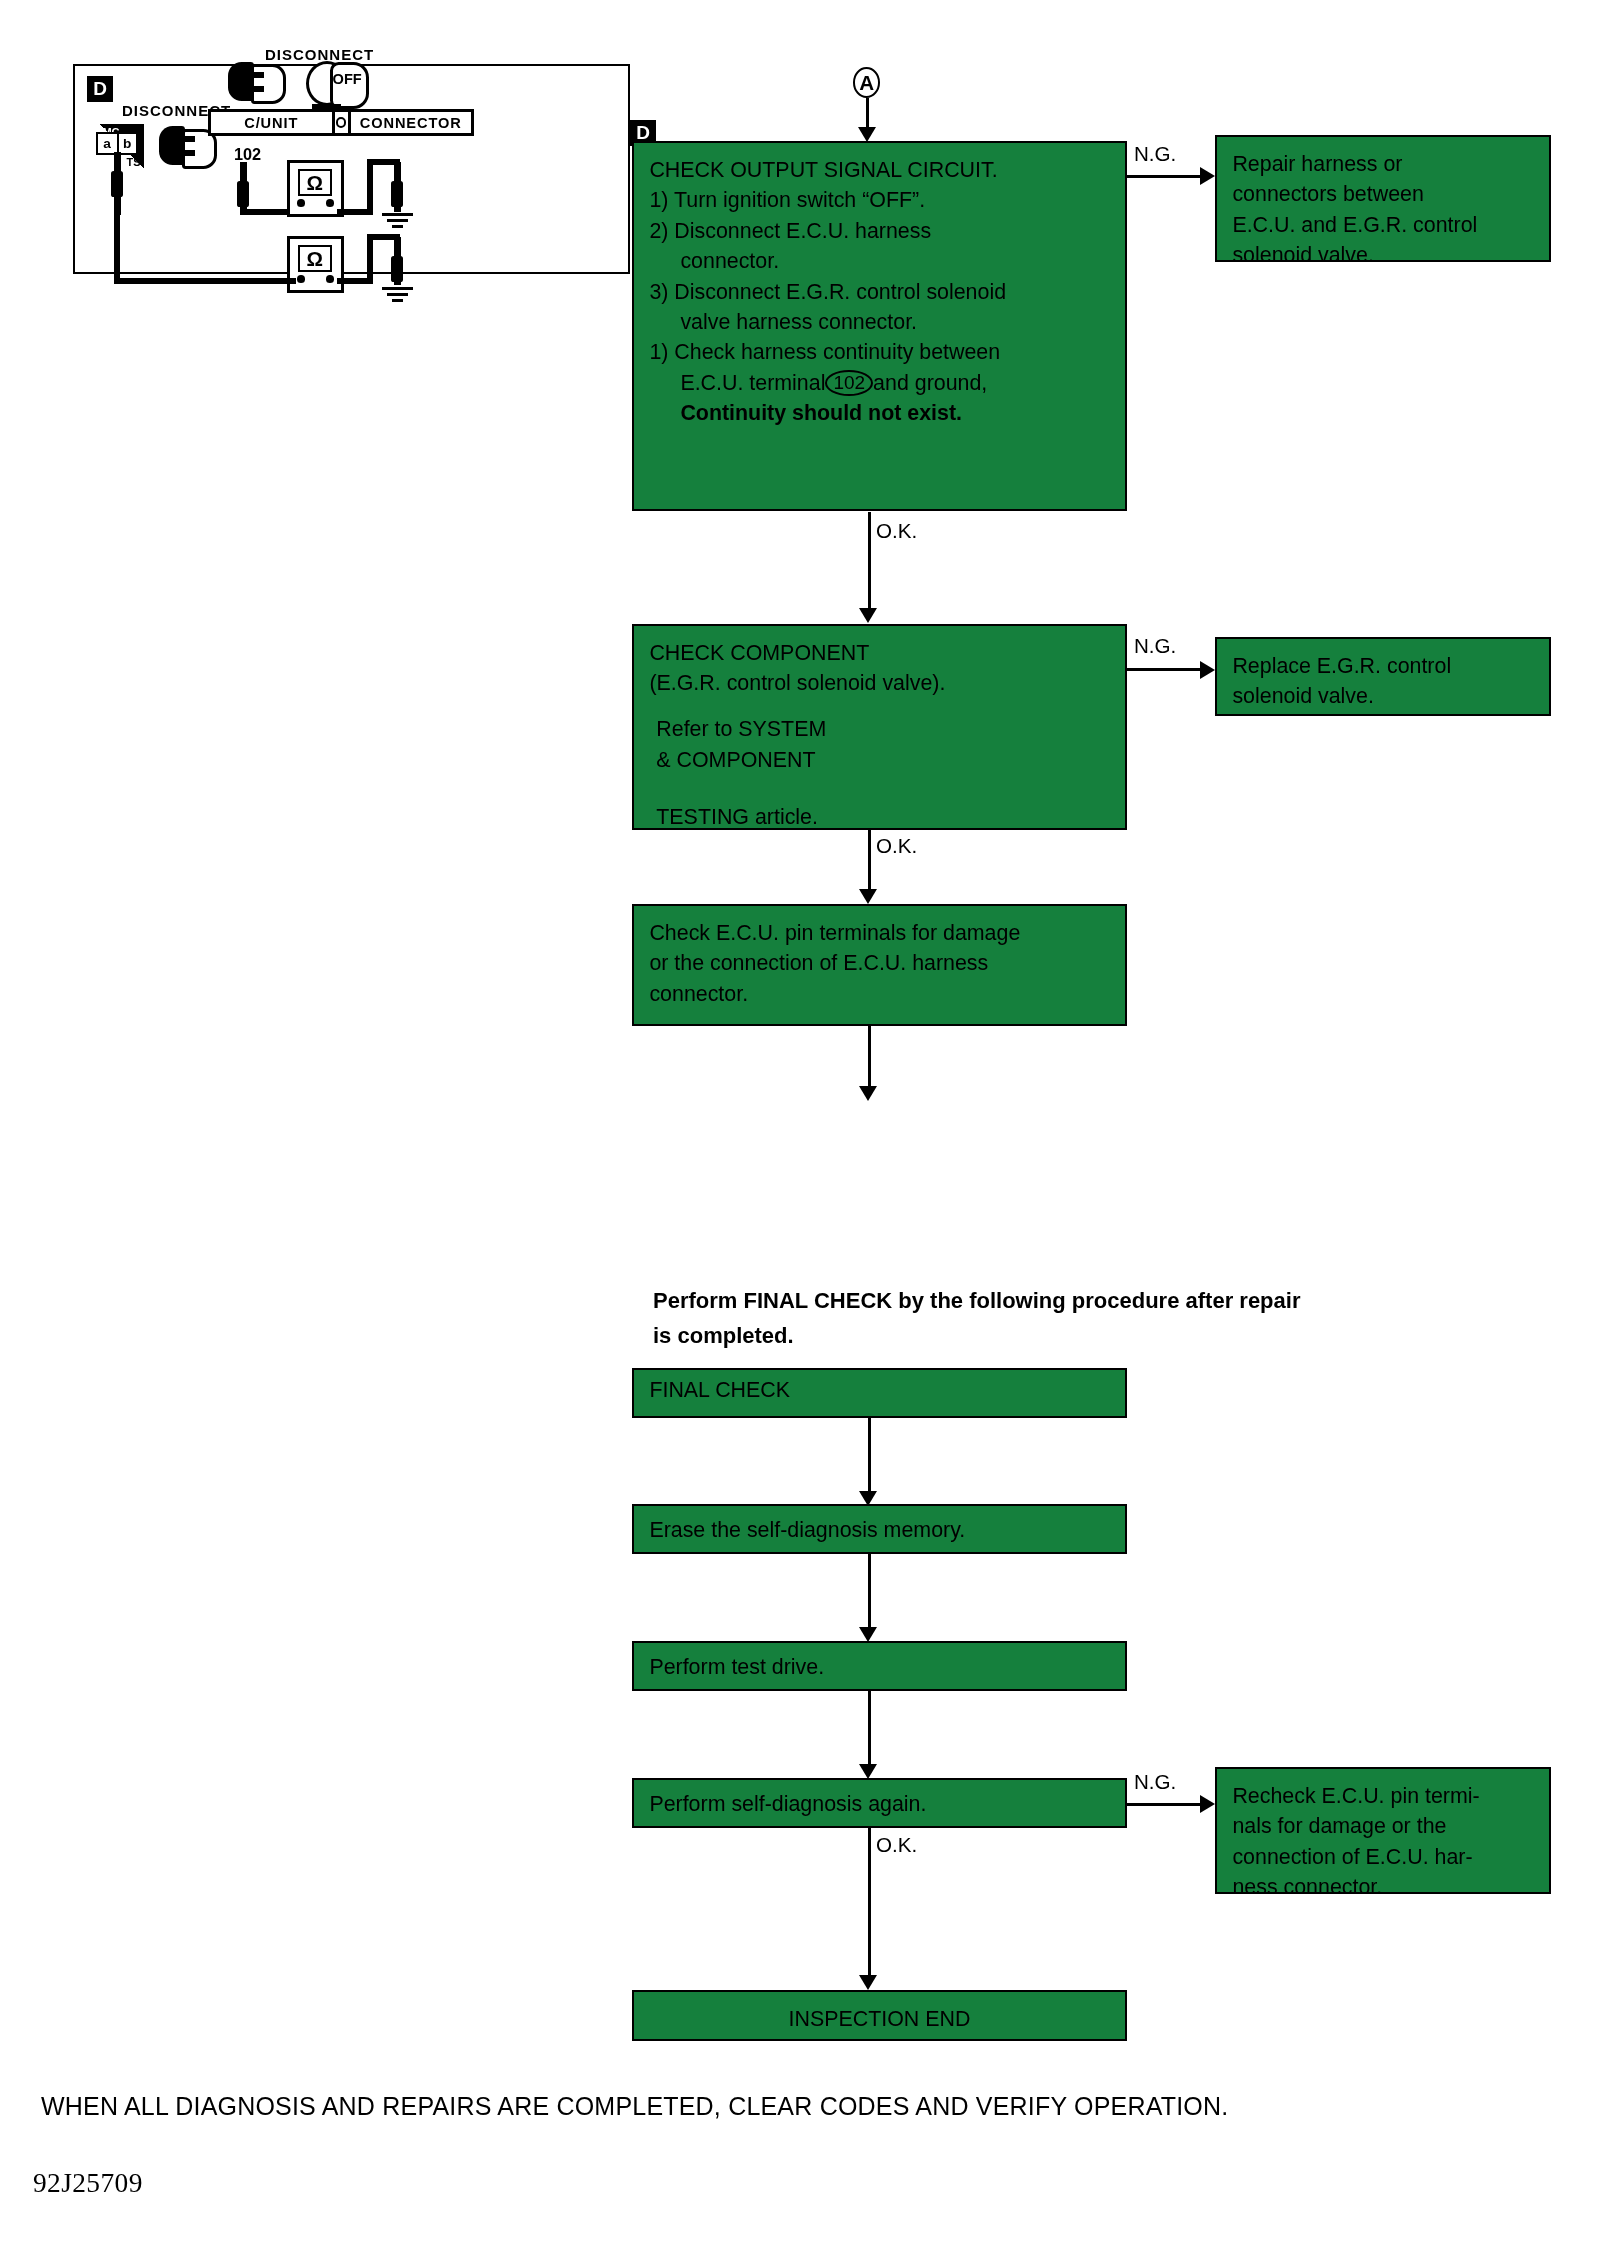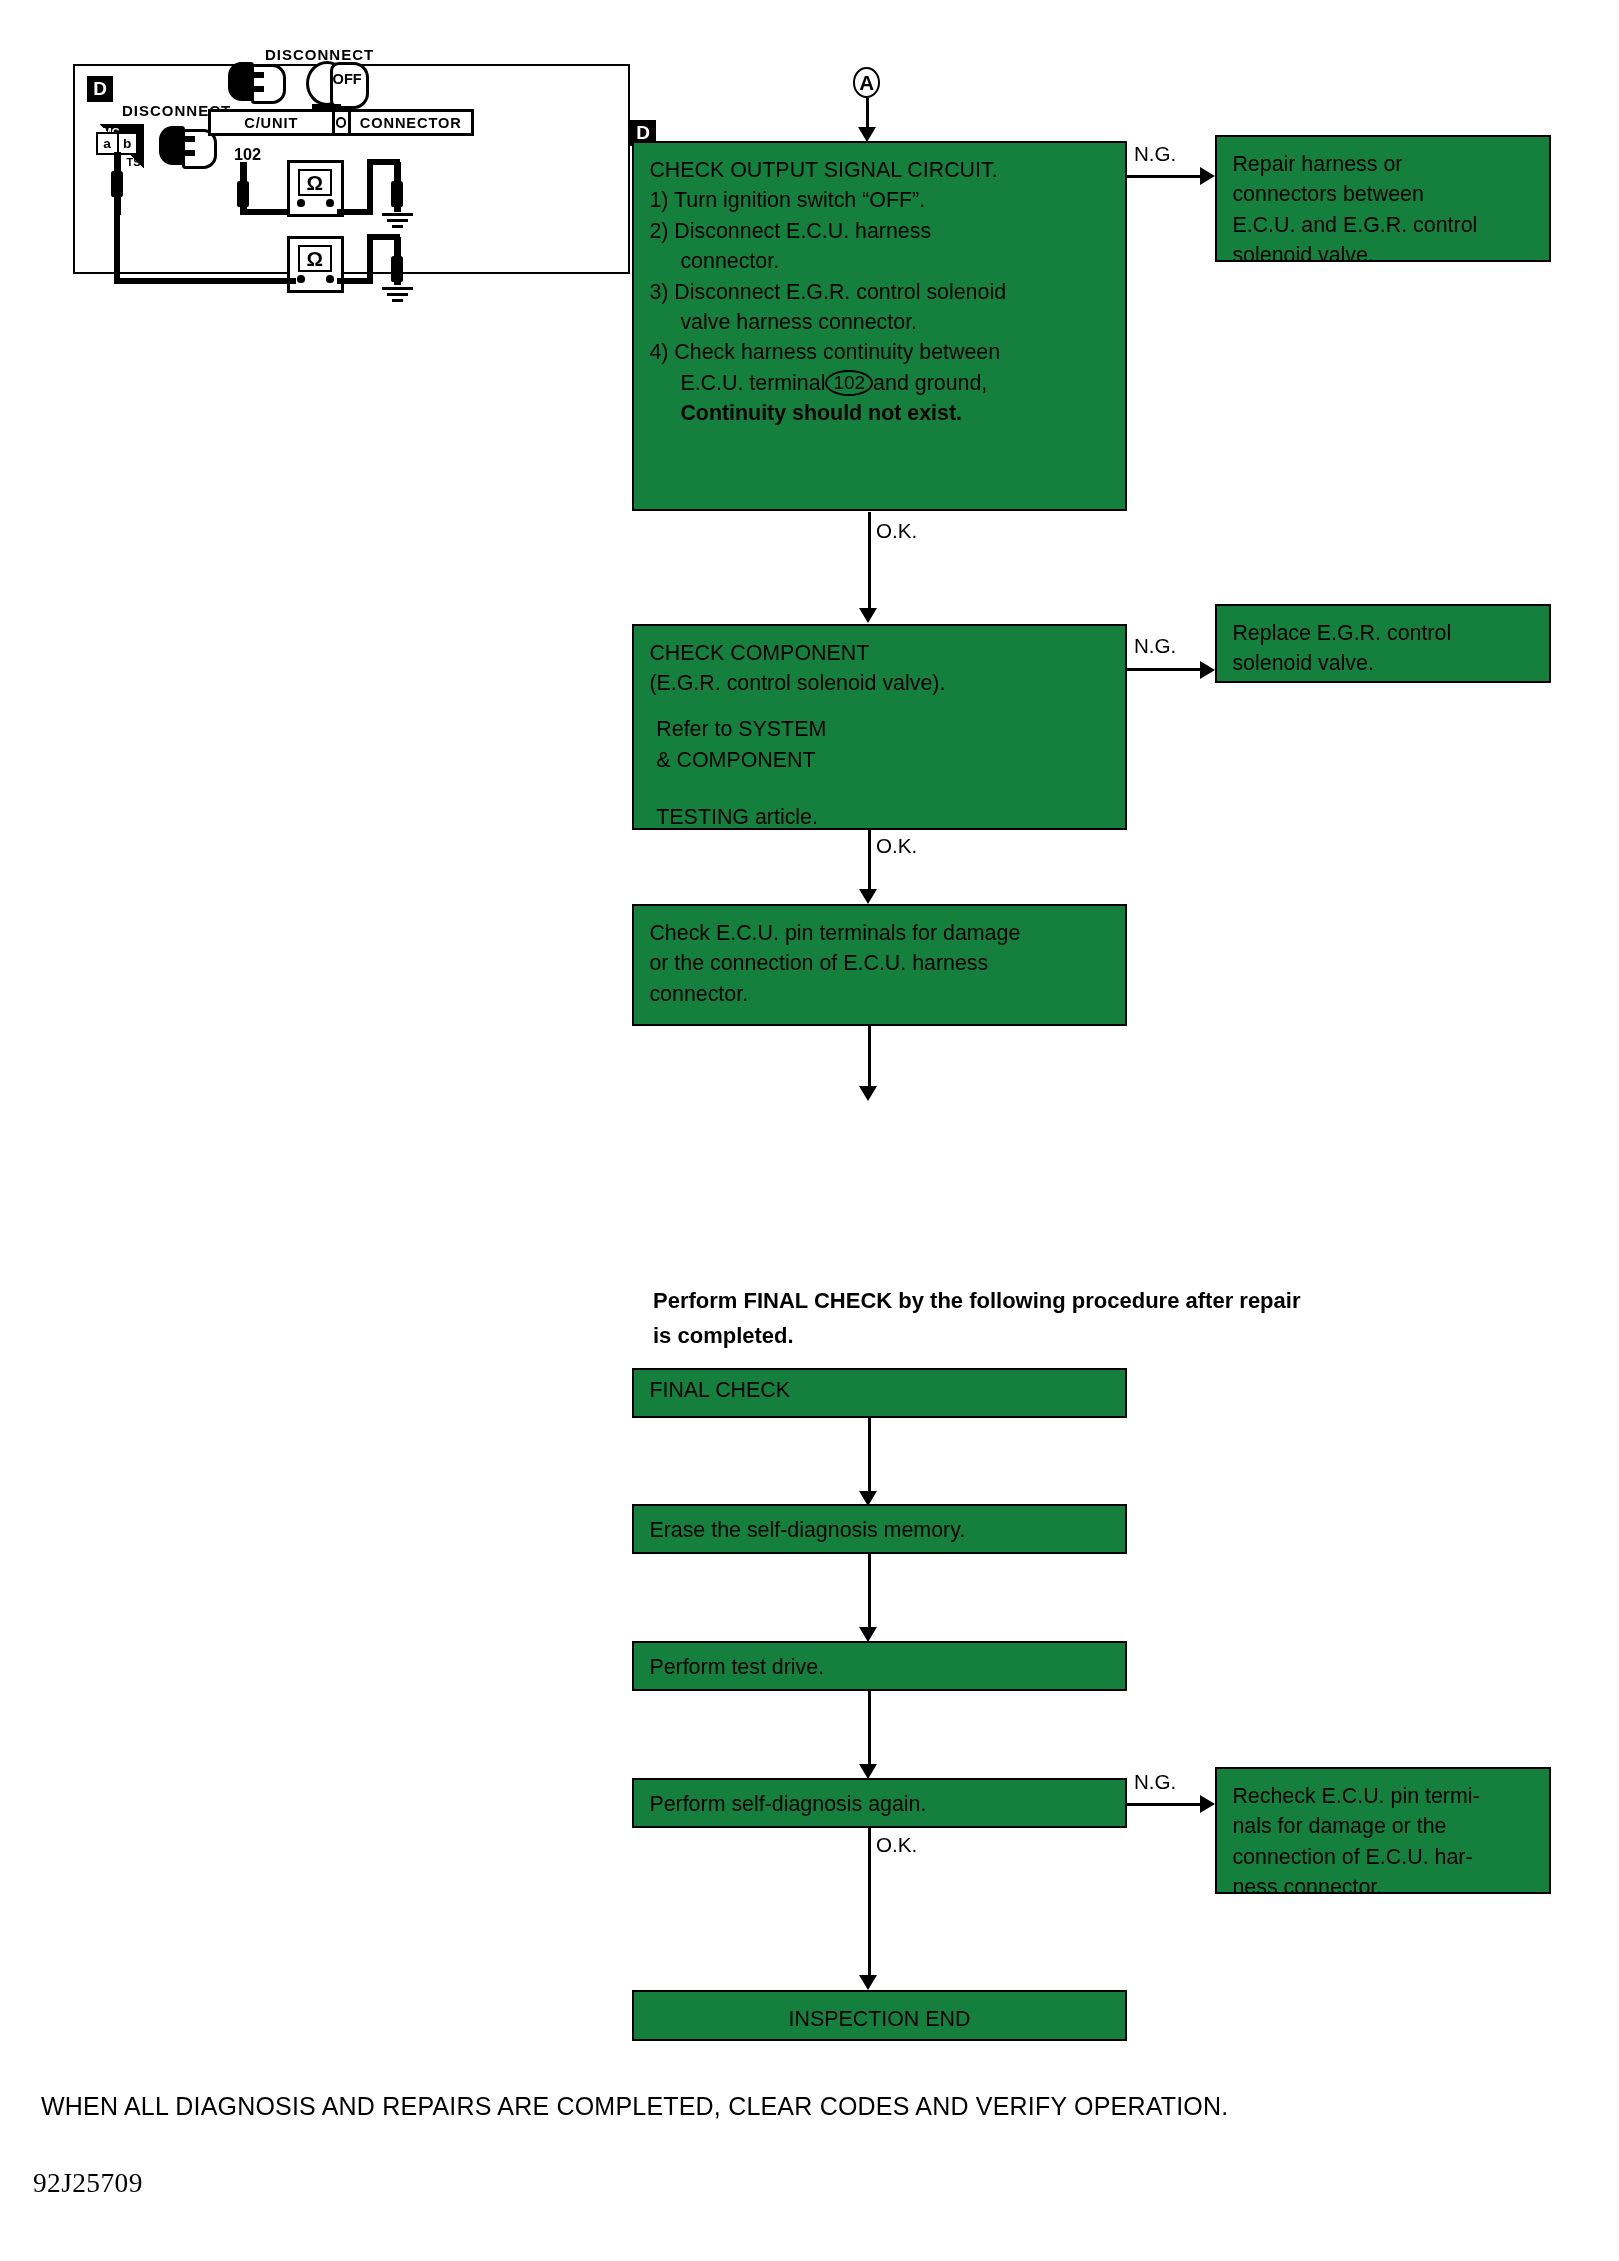--- a/index.html
+++ b/index.html
@@ -389,21 +389,21 @@
 
   <div class="sq-letter" style="left:630px; top:120px; width:26px; height:26px; font-size:19px; line-height:26px;">D</div>
 
   <div class="box" style="left:632px; top:141px; width:495px; height:370px;">
     <span class="ln">CHECK OUTPUT SIGNAL CIRCUIT.</span>
     <span class="ln">1) Turn ignition switch “OFF”.</span>
     <span class="ln">2) Disconnect E.C.U. harness</span>
     <span class="ln" style="padding-left:31px;">connector.</span>
     <span class="ln">3) Disconnect E.G.R. control solenoid</span>
     <span class="ln" style="padding-left:31px;">valve harness connector.</span>
-    <span class="ln">4) Check harness continuity between</span>
+    <span class="ln">1) Check harness continuity between</span>
     <span class="ln" style="padding-left:31px;"><span>E.C.U. terminal</span><span class="circ-num">102</span><span>and ground,</span></span>
     <span class="ln bold" style="padding-left:31px;">Continuity should not exist.</span>
   </div>
 
   <div class="hline" style="left:1127px; top:175px; width:77px;"></div>
   <div class="arrow-right" style="left:1200px; top:167px;"></div>
   <div class="edge-label" style="left:1134px; top:144px;">N.G.</div>
 
   <div class="box" style="left:1215px; top:135px; width:336px; height:127px;">
     <span class="ln">Repair harness or</span>
@@ -422,21 +422,21 @@
     <span class="ln" style="height:15.4px;"></span>
     <span class="ln" style="padding-left:6.9px;">Refer to SYSTEM</span>
     <span class="ln" style="padding-left:6.9px;">&amp; COMPONENT</span>
     <span class="ln" style="padding-left:6.9px;margin-top:27px;">TESTING article.</span>
   </div>
 
   <div class="hline" style="left:1127px; top:668px; width:77px;"></div>
   <div class="arrow-right" style="left:1200px; top:661px;"></div>
   <div class="edge-label" style="left:1134px; top:636px;">N.G.</div>
 
-  <div class="box" style="left:1215px; top:604px; width:336px; height:79px;">
+  <div class="box" style="left:1215px; top:637px; width:336px; height:79px;">
     <span class="ln">Replace E.G.R. control</span>
     <span class="ln">solenoid valve.</span>
   </div>
 
   <div class="vline" style="left:868px; top:829px; height:69px;"></div>
   <div class="arrow-down" style="left:859px; top:889px;"></div>
   <div class="edge-label" style="left:876px; top:836px;">O.K.</div>
 
   <div class="box" style="left:632px; top:904px; width:495px; height:122px;">
     <span class="ln">Check E.C.U. pin terminals for damage</span>

